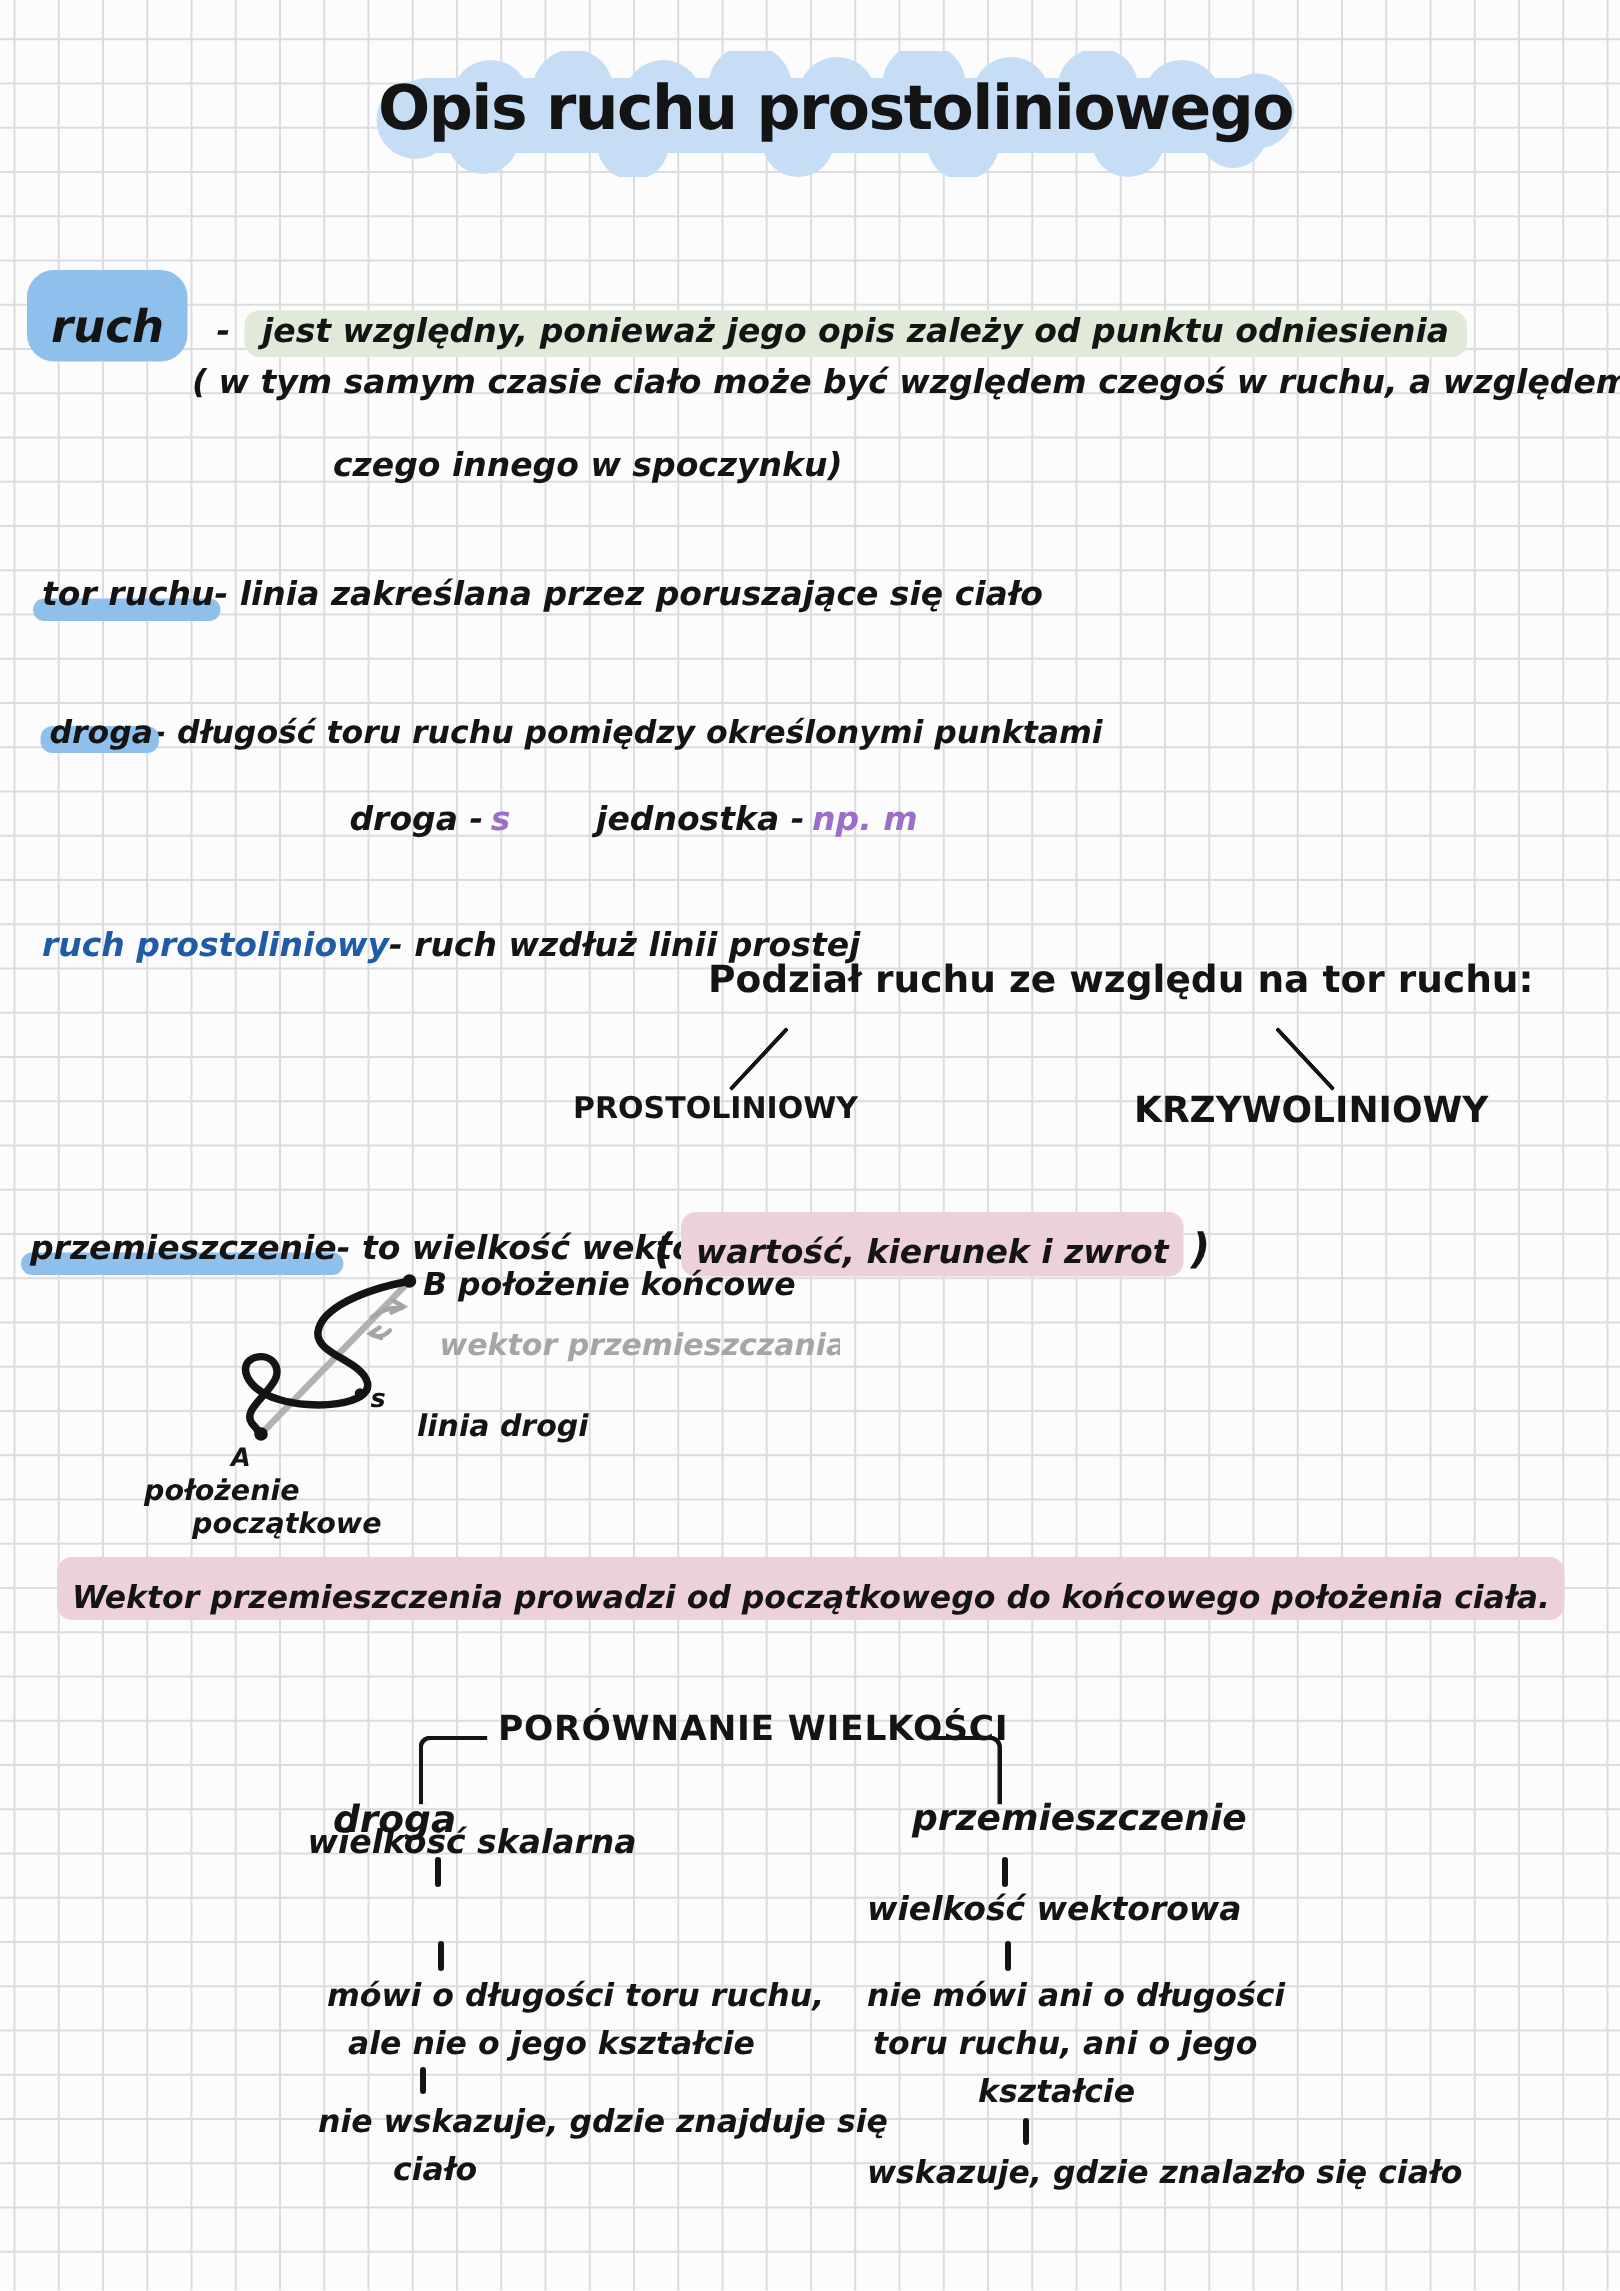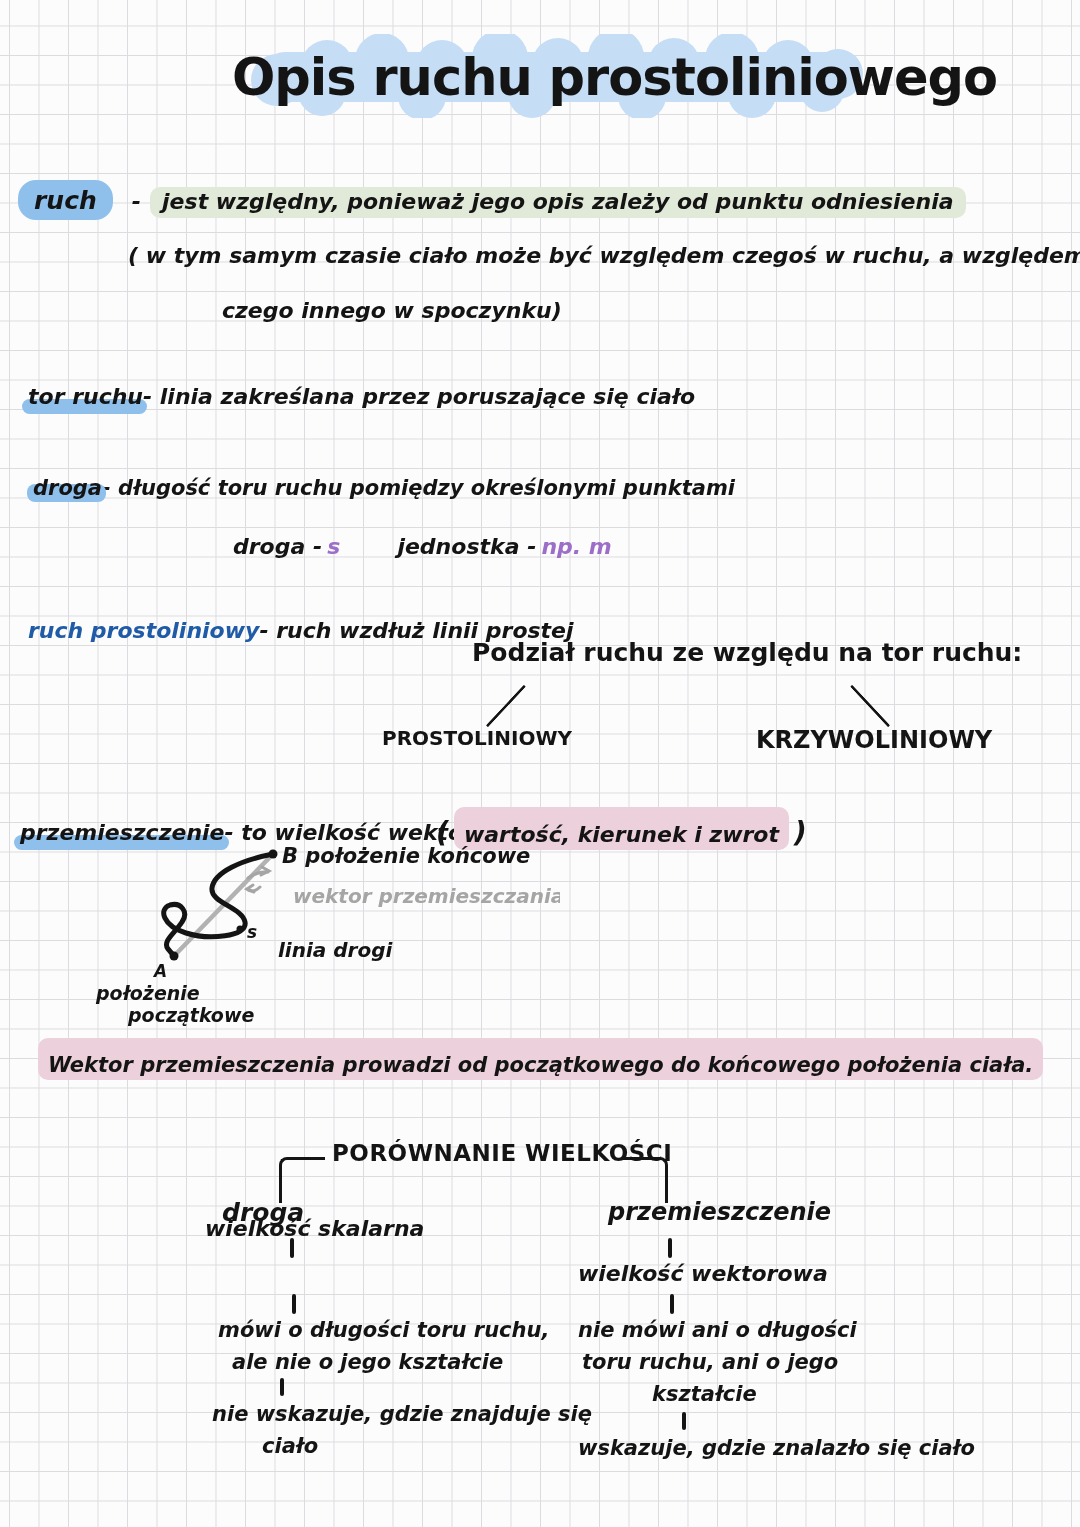--- a/index.html
+++ b/index.html
@@ -17,23 +17,23 @@
   }
   .abs { position:absolute; }
   
   .hand { font-family:"DejaVu Sans", sans-serif; font-style:italic; font-weight:600; font-size:22px; color:#141414; white-space:nowrap; }
   .hand-sm { font-size:21px; }
   
   .print { font-family:"DejaVu Sans", sans-serif; font-weight:700; font-style:normal; color:#141414; white-space:nowrap; }
 
   .title-wrap { left:232px; top:34px; width:650px; height:84px; }
   .title-cloud { position:absolute; left:0; top:0; width:100%; height:100%; }
-  .title-text { position:absolute; left:0; top:14px; width:100%; text-align:left; font-size:51px; font-weight:700; letter-spacing:-1px; }
+  .title-text { position:absolute; left:0; top:14px; width:100%; text-align:center; font-size:41px; font-weight:700; letter-spacing:-1px; }
 
-  .pill { display:inline-block; background:#8fc0ec; border-radius:18px; padding:6px 16px 5px 16px; font-size:25px; }
+  .pill { display:inline-block; background:#8fc0ec; border-radius:18px; padding:21px 16px 5px 16px; font-size:30px; }
   .green-hl { background:#e1ead8; border-radius:10px; padding:2px 12px 4px 12px; }
   .pink-hl { background:#ecd0db; border-radius:10px; padding:15px 10px 3px 10px; }
 
   .ul-wrap { position:relative; display:inline-block; }
   .ul-wrap .bar { position:absolute; left:-6px; right:-4px; bottom:-5px; height:15px; border-radius:8px; background:#8fc0ec; }
   .ul-wrap .txt { position:relative; }
 
   .ink-blue { color:#1f5ba6; }
   .ink-purple { color:#9c6ec9; }
 

